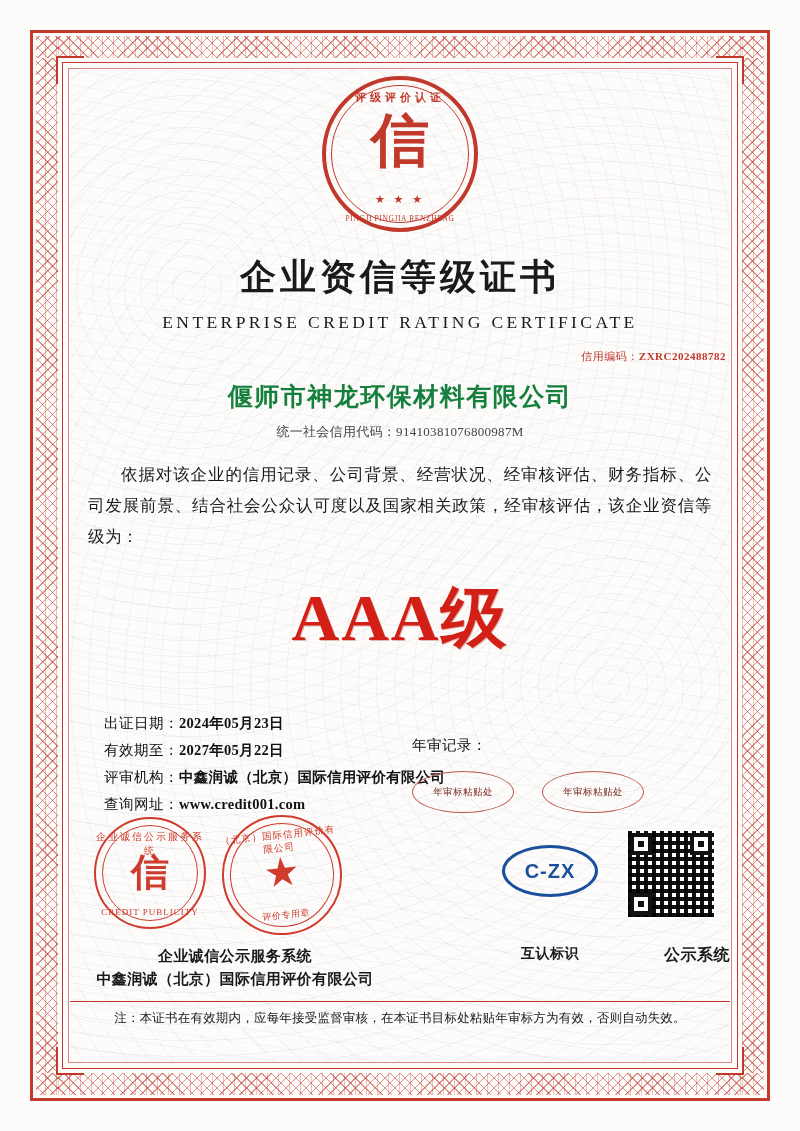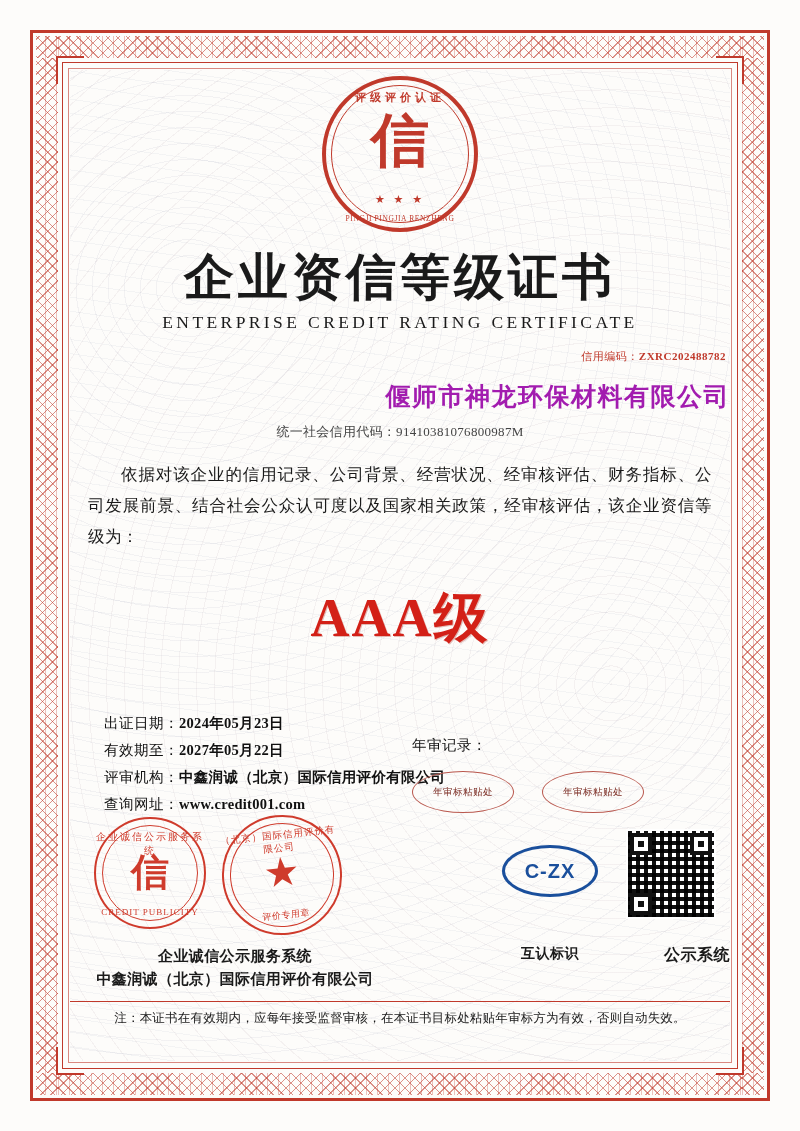--- a/index.html
+++ b/index.html
@@ -159,21 +159,21 @@
     left: 0; right: 0;
     bottom: 9px;
     font-size: 7.5px;
     color: #c0392b;
     letter-spacing: .6px;
   }
 
   
   .title-cn {
     text-align: center;
-    font-size: 50px;
+    font-size: 36px;
     line-height: 58px;
     font-weight: bold;
     color: #1a1a1a;
     letter-spacing: 4px;
     margin-top: 12px;
     font-family: "Liberation Serif", "DejaVu Serif", serif;
   }
   .title-en {
     text-align: center;
     font-size: 17.5px;
@@ -187,24 +187,24 @@
     text-align: right;
     color: #c0392b;
     font-size: 11px;
     margin-top: 16px;
     padding-right: 4px;
     letter-spacing: .5px;
   }
   .cert-no .val { font-weight: bold; }
 
   .company {
-    text-align: right;
+    text-align: center;
     font-size: 25px;
     font-weight: bold;
-    color: #a21caf;
+    color: #15803d;
     margin-top: 16px;
     letter-spacing: 1.5px;
   }
   .uscc {
     text-align: center;
     font-size: 13px;
     color: #444;
     margin-top: 10px;
     letter-spacing: .3px;
   }
@@ -216,21 +216,21 @@
     color: #1a1a1a;
     text-align: justify;
     text-indent: 33px;
     letter-spacing: .4px;
   }
 
   .grade {
     text-align: center;
     color: #d32017;
     font-weight: bold;
-    font-size: 54px;
+    font-size: 66px;
     line-height: 80px;
     margin-top: 26px;
     letter-spacing: 2px;
     text-shadow: 1px 1px 0 rgba(160,20,10,.28);
   }
 
   
   .details {
     position: relative;
     margin-top: 52px;

